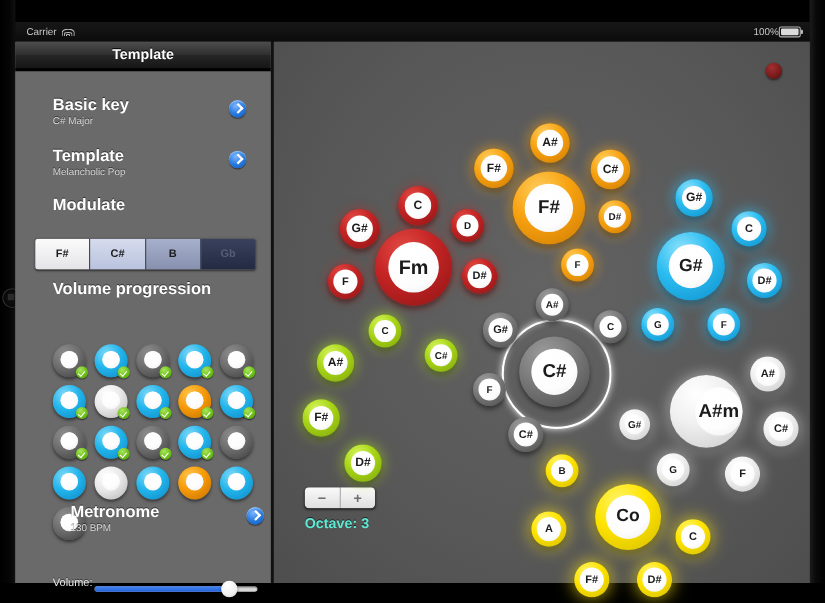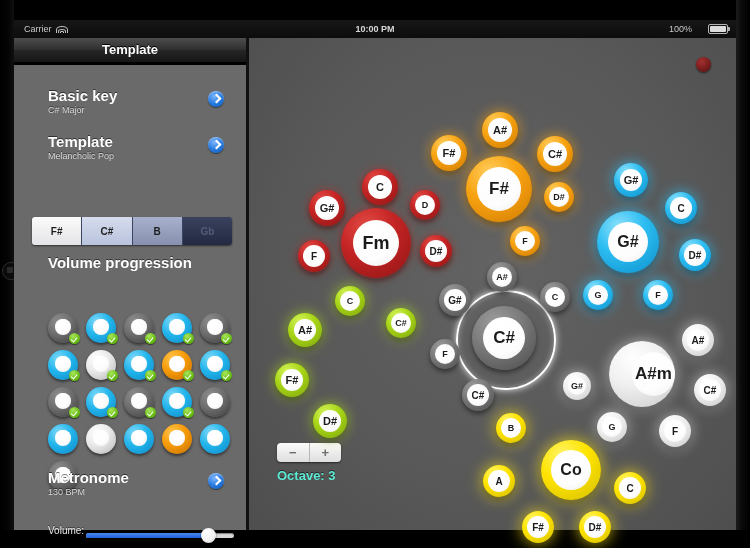--- a/index.html
+++ b/index.html
@@ -14,21 +14,21 @@
   .bezel-bottom{position:absolute;left:0;bottom:0;width:750px;height:18px;background:#000;}
   .home-btn{position:absolute;left:2px;top:262px;width:16px;height:16px;border-radius:50%;
      border:1.5px solid #2e2e2e;background:#0c0c0c;box-shadow:inset 0 0 2px #000;}
   .home-btn::after{content:"";position:absolute;left:4px;top:4px;width:6px;height:6px;background:#2a2a2a;border-radius:1px;}
 
   
   #statusbar{position:absolute;left:14px;top:20px;width:722px;height:18px;
      background:linear-gradient(180deg,#171717 0%,#0c0c0c 100%);color:#c8c8c8;font-size:9px;}
   #statusbar .left{position:absolute;left:10px;top:4px;display:flex;align-items:center;gap:5px;}
   #statusbar .mid{position:absolute;left:0;right:0;top:4px;text-align:center;font-weight:bold;font-size:9px;color:#d8d8d8;}
-  #statusbar .right{position:absolute;right:8px;top:4px;display:flex;align-items:center;gap:16px;}
+  #statusbar .right{position:absolute;right:8px;top:4px;display:flex;align-items:center;gap:0;}
   .wifi{display:inline-block;width:11px;height:8px;position:relative;}
   .wifi i{position:absolute;left:50%;bottom:0;border:1.1px solid #bdbdbd;border-bottom:none;
      border-radius:50% 50% 0 0;transform:translateX(-50%);}
   .wifi i:nth-child(1){width:2px;height:1.5px;border-width:1.4px;border-color:#d7d7d7;}
   .wifi i:nth-child(2){width:6px;height:3.5px;}
   .wifi i:nth-child(3){width:10px;height:6px;}
   .batt{display:inline-block;width:18px;height:8px;border:1px solid #b5b5b5;border-radius:2px;position:relative;}
   .batt::after{content:"";position:absolute;right:-3px;top:2px;width:2px;height:4px;background:#b5b5b5;border-radius:0 1px 1px 0;}
   .batt i{position:absolute;left:1px;top:1px;bottom:1px;right:1px;background:#dcdcdc;border-radius:1px;}
 
@@ -150,21 +150,20 @@
 
   <div id="statusbar">
     <div class="left">
       <span>Carrier</span>
       <span class="wifi">
           <i></i>
           <i></i>
           <i></i>
         </span>
     </div>
-    <div class="mid">10:00 PM</div>
     <div class="right">
       <span>100%</span>
       <span class="batt">
           <i></i>
         </span>
     </div>
   </div>
 
   <div id="screen">
 
@@ -185,20 +184,25 @@
         </div>
 
         <div class="row" style="top:22px;">
           <div style="margin-left:34px;">
             <div class="row-title">Basic key</div>
             <div class="row-sub">C# Major</div>
           </div>
           <div class="disclosure" style="top:4px;"></div>
         </div>
 
+        <div class="row" style="top:113px;">
+          <div style="margin-left:34px;">
+            <div class="row-title">Modulate</div>
+          </div>
+        </div>
         <div id="seg">
           <div class="sgm s0">F#</div>
           <div class="sgm s1">C#</div>
           <div class="sgm s2">B</div>
           <div class="sgm s3">Gb</div>
         </div>
 
         <div class="row" style="top:189px;">
           <div style="margin-left:34px;">
             <div class="row-title">Volume progression</div>
@@ -298,21 +302,21 @@
             <div class="gcell" style="left: 152px; top: 111px;">
               <div class="ring r-blue"></div>
               <div class="inner"></div>
             </div>
             <div class="gcell" style="left: 0px; top: 148px;">
               <div class="ring r-grey"></div>
               <div class="inner"></div>
             </div>
           </div>
 
-        <div class="row" style="top:404px;">
+        <div class="row" style="top:392px;margin-left:16px;">
           <div style="margin-left:34px;">
             <div class="row-title">Metronome</div>
             <div class="row-sub">130 BPM</div>
           </div>
           <div class="disclosure" style="top:4px;"></div>
         </div>
 
         <div class="vol-label">Volume:</div>
         <div class="slider">
           <div class="track"></div>

